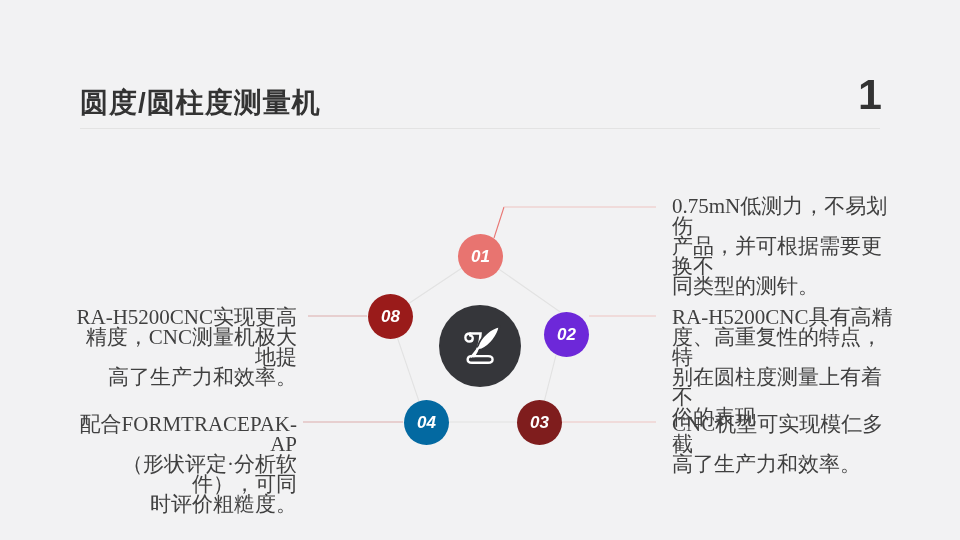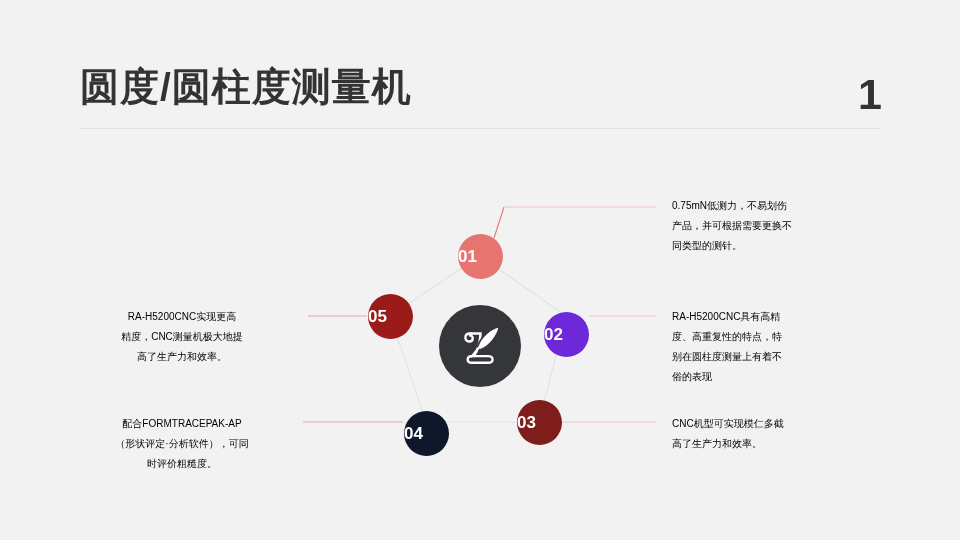--- a/index.html
+++ b/index.html
@@ -1,27 +1,27 @@
 <!DOCTYPE html>
 <html><head>
 <meta charset="utf-8">
 <style>
   html,body{margin:0;padding:0;}
   body{width:960px;height:540px;position:relative;overflow:hidden;
        font-family:"Liberation Sans","DejaVu Sans",sans-serif;
        background:#f2f2f3;}
   .abs{position:absolute;}
-  .title{left:80px;top:56px;font-weight:700;color:#333;font-size:39px;line-height:62px;letter-spacing:1px;}
+  .title{left:80px;top:72px;font-weight:700;color:#333;font-size:28px;line-height:62px;letter-spacing:1px;}
   .divider{left:80px;top:128px;width:800px;height:1px;background:#e3e3e3;}
   .pagenum{right:78px;top:70px;font-weight:700;color:#333;font-size:43px;}
-  .callout{font-size:10px;line-height:20px;color:#000000;white-space:pre-line;}
+  .callout{font-size:21px;line-height:20px;color:#404040;white-space:pre-line;font-family:Liberation Serif, serif;}
   .cr{text-align:left;left:672px;width:230px;}
-  .cl{text-align:center;width:230px;left:67px;}
-  .node{width:45px;height:45px;border-radius:50%;display:flex;align-items:center;
-        color:#fff;font-weight:700;font-size:17px;}
+  .cl{text-align:right;width:230px;left:67px;}
+  .node{width:45px;height:45px;border-radius:50%;display:flex;align-items:center;justify-content:center;
+        color:#fff;font-weight:700;font-size:17px;font-style:italic;}
   .center-circle{left:439px;top:305px;width:82px;height:82px;border-radius:50%;background:#35363a;
         display:flex;align-items:center;justify-content:center;}
   svg.lines{left:0;top:0;}
 </style>
 </head>
 <body>
 
 <div class="abs title" style="white-space:nowrap;">
   <div>圆度/圆柱度测量机</div>
 </div>
@@ -42,25 +42,25 @@
 
 <div class="abs node" style="left: 458px; top: 234px; background: rgb(232, 116, 112);">
   <span>01</span>
 </div>
 <div class="abs node" style="left: 544px; top: 312px; background: #6d28d9;">
   <span>02</span>
 </div>
 <div class="abs node" style="left: 517px; top: 400px; background: #7f1d1d;">
   <span>03</span>
 </div>
-<div class="abs node" style="left: 404px; top: 411px; background: #0f172a;">
+<div class="abs node" style="left: 404px; top: 400px; background: #0369a1;">
   <span>04</span>
 </div>
 <div class="abs node" style="left: 368px; top: 294px; background: rgb(154, 27, 26);">
-  <span>05</span>
+  <span>08</span>
 </div>
 
 <div class="abs center-circle" style="background: rgb(53, 54, 58);">
   <svg width="52" height="52" viewBox="0 0 48 48">
     <path d="M15 12.5 H24.5 C24.2 19.5 22.5 27.5 18.3 33.3" fill="none" stroke="#fff" stroke-width="2.3" stroke-linecap="round"></path>
     <path d="M15 12.5 C12 12.5 10.5 14.3 10.5 16.2 C10.5 18.3 12.1 19.9 14.2 19.9 C16.1 19.9 17.3 18.5 17.3 16.8 C17.3 15.3 16.3 14.3 14.9 14.3" fill="none" stroke="#fff" stroke-width="2.2" stroke-linecap="round"></path>
     <path d="M15.5 33.3 H31.5 C34.2 33.3 35.6 34.7 35.6 36.5 C35.6 38.3 34.2 39.5 31.5 39.5 H16.5 C13.9 39.5 12.6 38.3 12.6 36.5 C12.6 35 13.6 33.7 15.5 33.3 Z" fill="none" stroke="#fff" stroke-width="2.2" stroke-linejoin="round"></path>
     <path d="M42 6 C33.6 8 25.2 15 22.2 23.5 C21.2 26.4 22.7 28.3 25.7 27 C33.2 23.7 40.5 14.7 42 6 Z" fill="#fff" stroke="#35363a" stroke-width="1.6"></path>
     <path d="M16.2 33.8 L23 25.4" stroke="#fff" stroke-width="2" stroke-linecap="round"></path>
   </svg>

